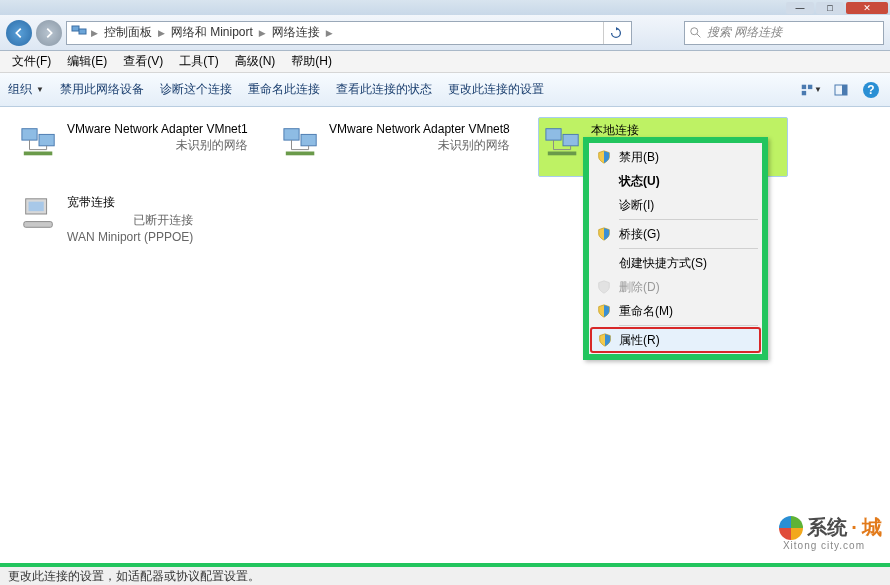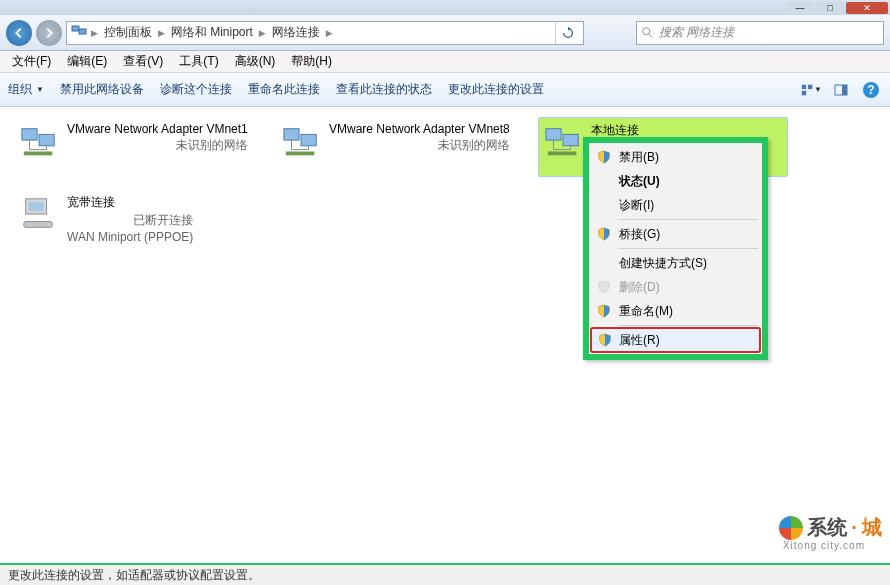--- a/index.html
+++ b/index.html
@@ -14,21 +14,21 @@
 
 
 .navbar { height: 36px; background: linear-gradient(#f2f6fb,#dde7f3); border-bottom:1px solid #a9b8c8; display:flex; align-items:center; padding:0 6px; gap:4px; }
 .navbtn { width:26px; height:26px; border-radius:50%; background: radial-gradient(#5aa0d8,#2b6ca8); display:flex; align-items:center; justify-content:center; color:#fff; }
 .navbtn.fwd { background: radial-gradient(#b8c4d0,#8a98a6); }
 .navbtn svg { width:14px; height:14px; }
 .addrbar { flex:1; height:24px; background:#fff; border:1px solid #9aa8b8; display:flex; align-items:center; padding:0 4px; gap:4px; }
 .crumb { color:#333; padding:0 2px; }
 .crumb-sep { color:#888; font-size:9px; }
 .refreshbtn { width:24px; height:22px; display:flex; align-items:center; justify-content:center; border-left:1px solid #ccc; margin-left:auto; }
-.searchbar { width:248px; height:24px; background:#fff; border:1px solid #9aa8b8; display:flex; align-items:center; padding:0 4px; color:#888; font-style:italic;margin-left:48px; }
+.searchbar { width:200px; height:24px; background:#fff; border:1px solid #9aa8b8; display:flex; align-items:center; padding:0 4px; color:#888; font-style:italic;margin-left:48px; }
 .searchbar svg { width:14px; height:14px; margin-right:4px; }
 
 
 .menubar { height:22px; background:#f4f4f4; border-bottom:1px solid #d6d6d6; display:flex; align-items:flex-start; padding:0 6px; gap:4px; }
 .menuitem { padding:2px 6px; }
 
 
 .cmdbar { height:34px; background: linear-gradient(#f7fbff,#e4eef8); border-bottom:1px solid #b9cde0; display:flex; align-items:center; padding:0 8px; gap:16px; color:#1a3e6e; }
 .cmd { display:flex; align-items:center; gap:4px; }
 .cmdbar .right { margin-left:auto; display:flex; gap:8px; align-items:center; }
@@ -48,21 +48,21 @@
 
 .ctxmenu { position:absolute; left:583px; top:30px; width:185px; background:#f2f2f2; border:6px solid #22c55e; box-shadow:2px 2px 4px rgba(0,0,0,0.25); padding:2px; }
 .ctxitem { display:flex; align-items:center; height:24px; padding:0 10px 0 28px; position:relative; }
 .ctxitem.disabled { color:#9a9a9a; }
 .ctxitem.hover { background:#e6f1fb; border:1px solid #a8cdf0; border-radius:2px; padding-left:27px; }
 .ctxitem.highlight { outline:2px solid #d82828; outline-offset:-1px; }
 .ctxsep { height:1px; background:#d0d0d0; margin:2px 2px 2px 28px; }
 .shield { position:absolute; left:6px; width:14px; height:14px; }
 
 
-.statusbar { position:absolute; bottom:0; left:0; right:0; height:22px; background:#f0f0f0; border-top:2px solid #22c55e; display:flex; align-items:center; padding:0 8px; color:#333; }
+.statusbar { position:absolute; bottom:0; left:0; right:0; height:22px; background:#f0f0f0; border-top:4px solid #22c55e; display:flex; align-items:center; padding:0 8px; color:#333; }
 
 
 .watermark { position:absolute; right:8px; bottom:26px; font-size:20px; font-weight:bold; color:#4c4c4c; display:flex; align-items:center; gap:4px;margin-top:46px; }
 .watermark .logo { width:24px; height:24px; border-radius:50%; background:conic-gradient(#5fb336 0 90deg,#f2a81d 90deg 180deg,#e04c3a 180deg 270deg,#2a8fd4 270deg 360deg); }
 .watermark .orange { color:#e27a1a; }
 .watermark .sub { position:absolute; right:17px; bottom:-10px; font-size:10px; font-weight:normal; color:#888; letter-spacing:1px;}
 
 
 .net-icon svg { width:38px; height:38px; }
 </style>

